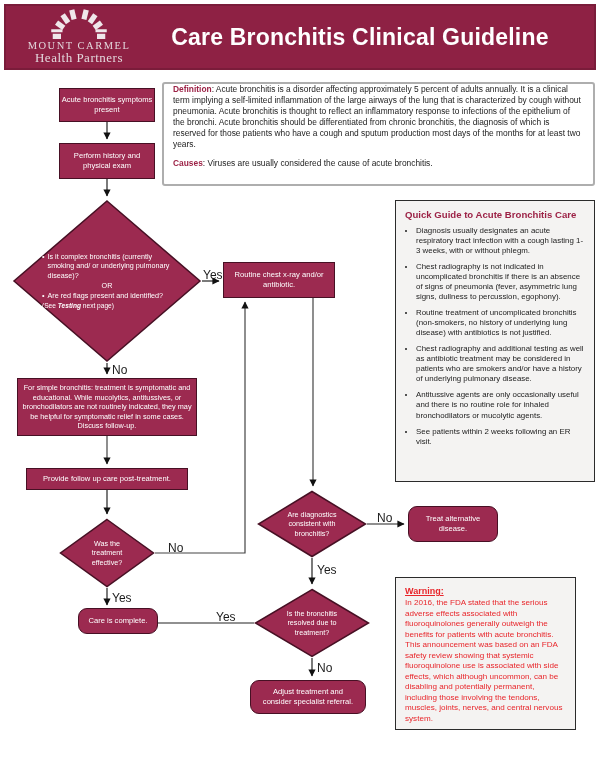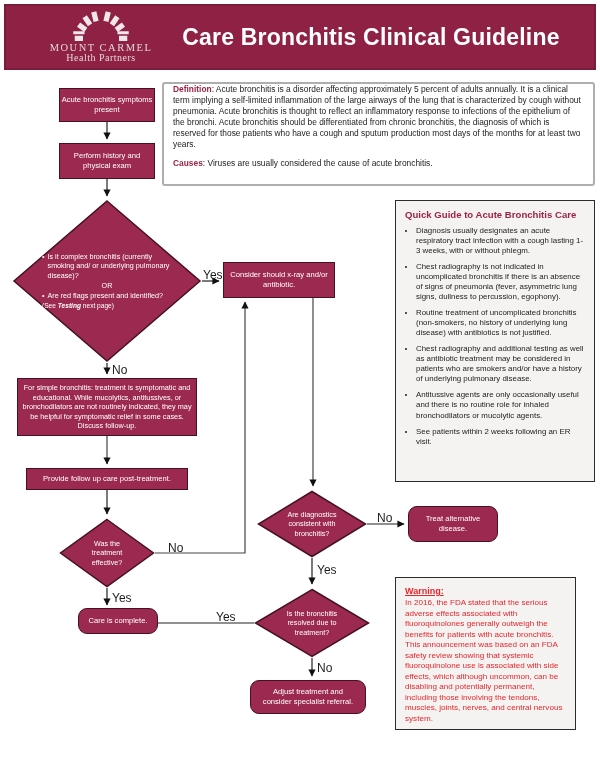--- a/index.html
+++ b/index.html
@@ -1,25 +1,25 @@
 <!DOCTYPE html>
 <html><head>
 <meta charset="utf-8">
 <style>
   html,body{margin:0;padding:0;background:#fff;}
   #page{position:relative;width:600px;height:776px;background:#ffffff;overflow:hidden;
         font-family:"Liberation Sans",sans-serif;}
   
   .header{position:absolute;left:4px;top:4px;width:592px;height:66px;
           background:#8e2144;border:2px solid #7a1c3a;box-sizing:border-box;
-          display:flex;align-items:center;padding-left:22px;}
+          display:flex;align-items:center;}
   .logo{width:130px;display:flex;flex-direction:column;align-items:center;color:#e3d7dc;
         font-family:"Liberation Serif",serif;line-height:1.05;margin-left:8px;}
   .logo .l1{font-size:10.5px;letter-spacing:1.5px;margin-top:1px;}
-  .logo .l2{font-size:10px;letter-spacing:.5px;}
+  .logo .l2{font-size:13px;letter-spacing:.5px;}
   .header-title{flex:1;text-align:center;color:#ffffff;font-size:23px;font-weight:bold;
                 padding-right:18px;letter-spacing:.2px;}
   
   .footer{position:absolute;left:0;top:748px;width:600px;height:28px;background:#8e2144;
           display:flex;align-items:center;justify-content:flex-end;}
   .footer .date{color:#f1e6ea;font-size:10px;margin-right:58px;}
   
   .panel{position:absolute;background:#f4f3f2;border:1.5px solid #2b2b2b;box-sizing:border-box;
          padding:8px 9px;}
   .panel-def{left:162px;top:82px;width:433px;height:104px;background:#ffffff;
@@ -150,21 +150,21 @@
       <div class="or-line">OR</div>
       <div class="bullet-row">
           <span class="b">•</span>
           <span>Are red flags present and identified?</span>
         </div>
       <div class="note-line"><span>(See </span><span class="note-em">Testing</span><span> next page)</span></div>
     </div>
   </div>
 
   <div class="node rect" style="left:223px;top:262px;width:112px;height:36px;">
-    <span>Consider should x-ray and/or antibiotic.</span>
+    <span>Routine chest x-ray and/or antibiotic.</span>
   </div>
 
   <div class="node rect" style="left:17px;top:378px;width:180px;height:58px;font-size:7.3px;">
     <span style="padding:0 4px;">For simple bronchitis: treatment is symptomatic and educational. While mucolytics, antitussives, or bronchodilators are not routinely indicated, they may be helpful for symptomatic relief in some cases. Discuss follow-up.</span>
   </div>
 
   <div class="node rect" style="left:26px;top:468px;width:162px;height:22px;">
     <span>Provide follow up care post-treatment.</span>
   </div>
 

